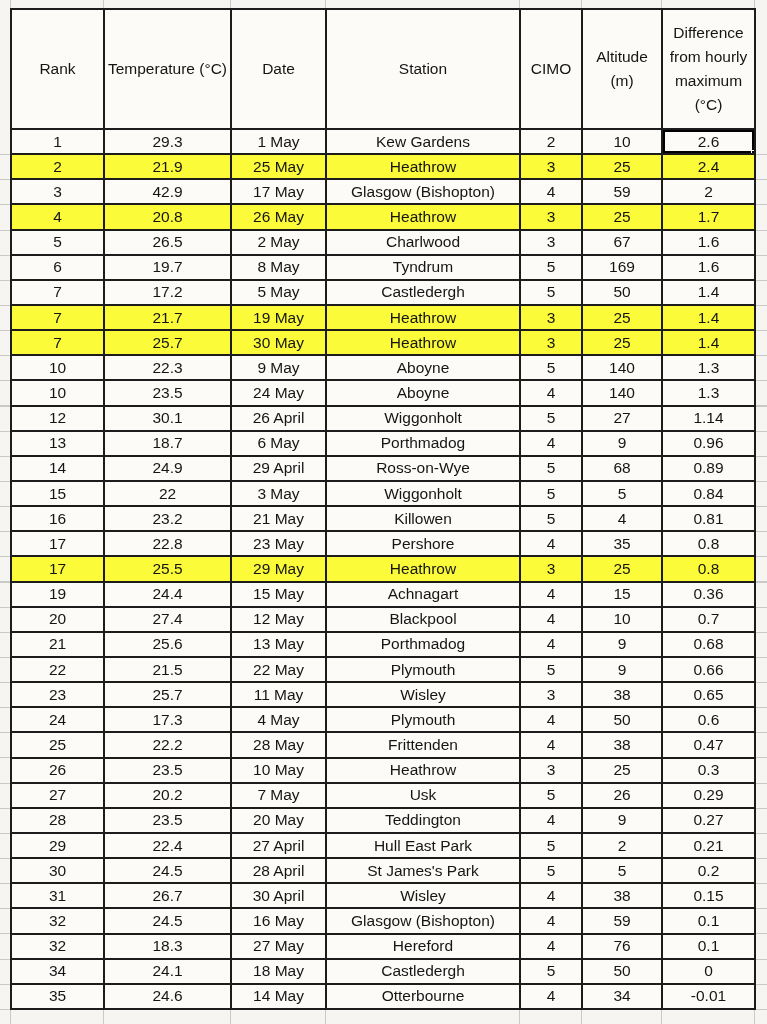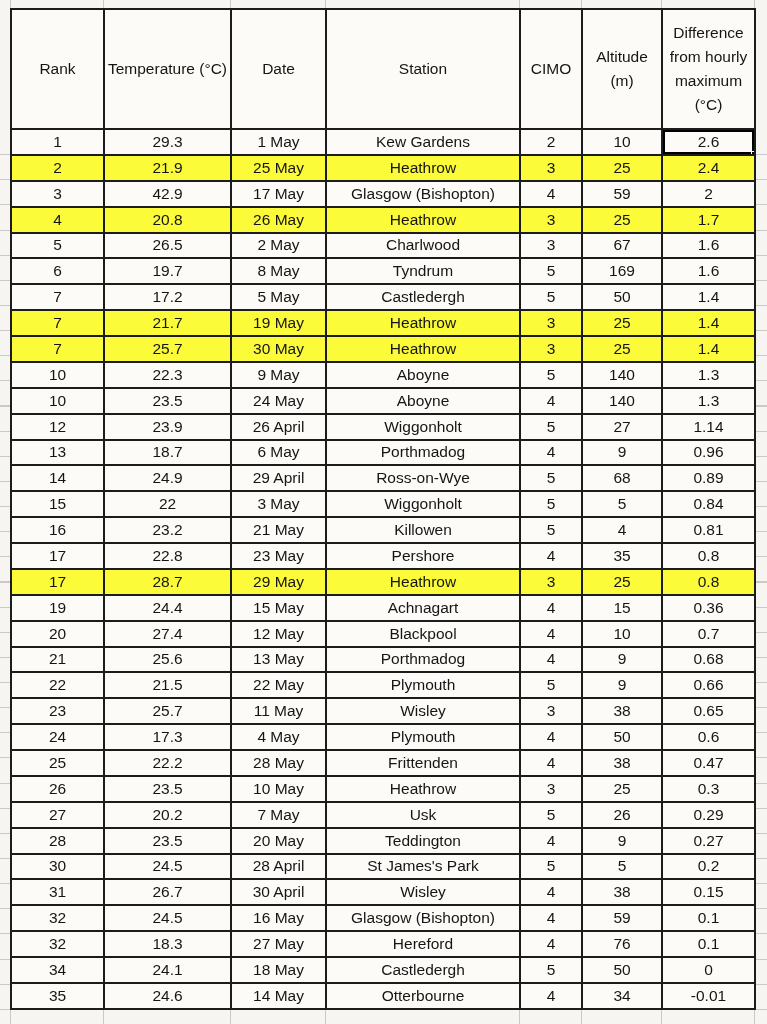--- a/index.html
+++ b/index.html
@@ -198,21 +198,21 @@
         <td>10</td>
         <td>23.5</td>
         <td>24 May</td>
         <td>Aboyne</td>
         <td>4</td>
         <td>140</td>
         <td>1.3</td>
       </tr>
       <tr>
         <td>12</td>
-        <td>23.9</td>
+        <td>30.1</td>
         <td>26 April</td>
         <td>Wiggonholt</td>
         <td>5</td>
         <td>27</td>
         <td>1.14</td>
       </tr>
       <tr>
         <td>13</td>
         <td>18.7</td>
         <td>6 May</td>
@@ -252,21 +252,21 @@
         <td>17</td>
         <td>22.8</td>
         <td>23 May</td>
         <td>Pershore</td>
         <td>4</td>
         <td>35</td>
         <td>0.8</td>
       </tr>
       <tr class="hl">
         <td>17</td>
-        <td>28.7</td>
+        <td>25.5</td>
         <td>29 May</td>
         <td>Heathrow</td>
         <td>3</td>
         <td>25</td>
         <td>0.8</td>
       </tr>
       <tr>
         <td>19</td>
         <td>24.4</td>
         <td>15 May</td>
@@ -350,20 +350,29 @@
       <tr>
         <td>28</td>
         <td>23.5</td>
         <td>20 May</td>
         <td>Teddington</td>
         <td>4</td>
         <td>9</td>
         <td>0.27</td>
       </tr>
       <tr>
+        <td>29</td>
+        <td>22.4</td>
+        <td>27 April</td>
+        <td>Hull East Park</td>
+        <td>5</td>
+        <td>2</td>
+        <td>0.21</td>
+      </tr>
+      <tr>
         <td>30</td>
         <td>24.5</td>
         <td>28 April</td>
         <td>St James's Park</td>
         <td>5</td>
         <td>5</td>
         <td>0.2</td>
       </tr>
       <tr>
         <td>31</td>

